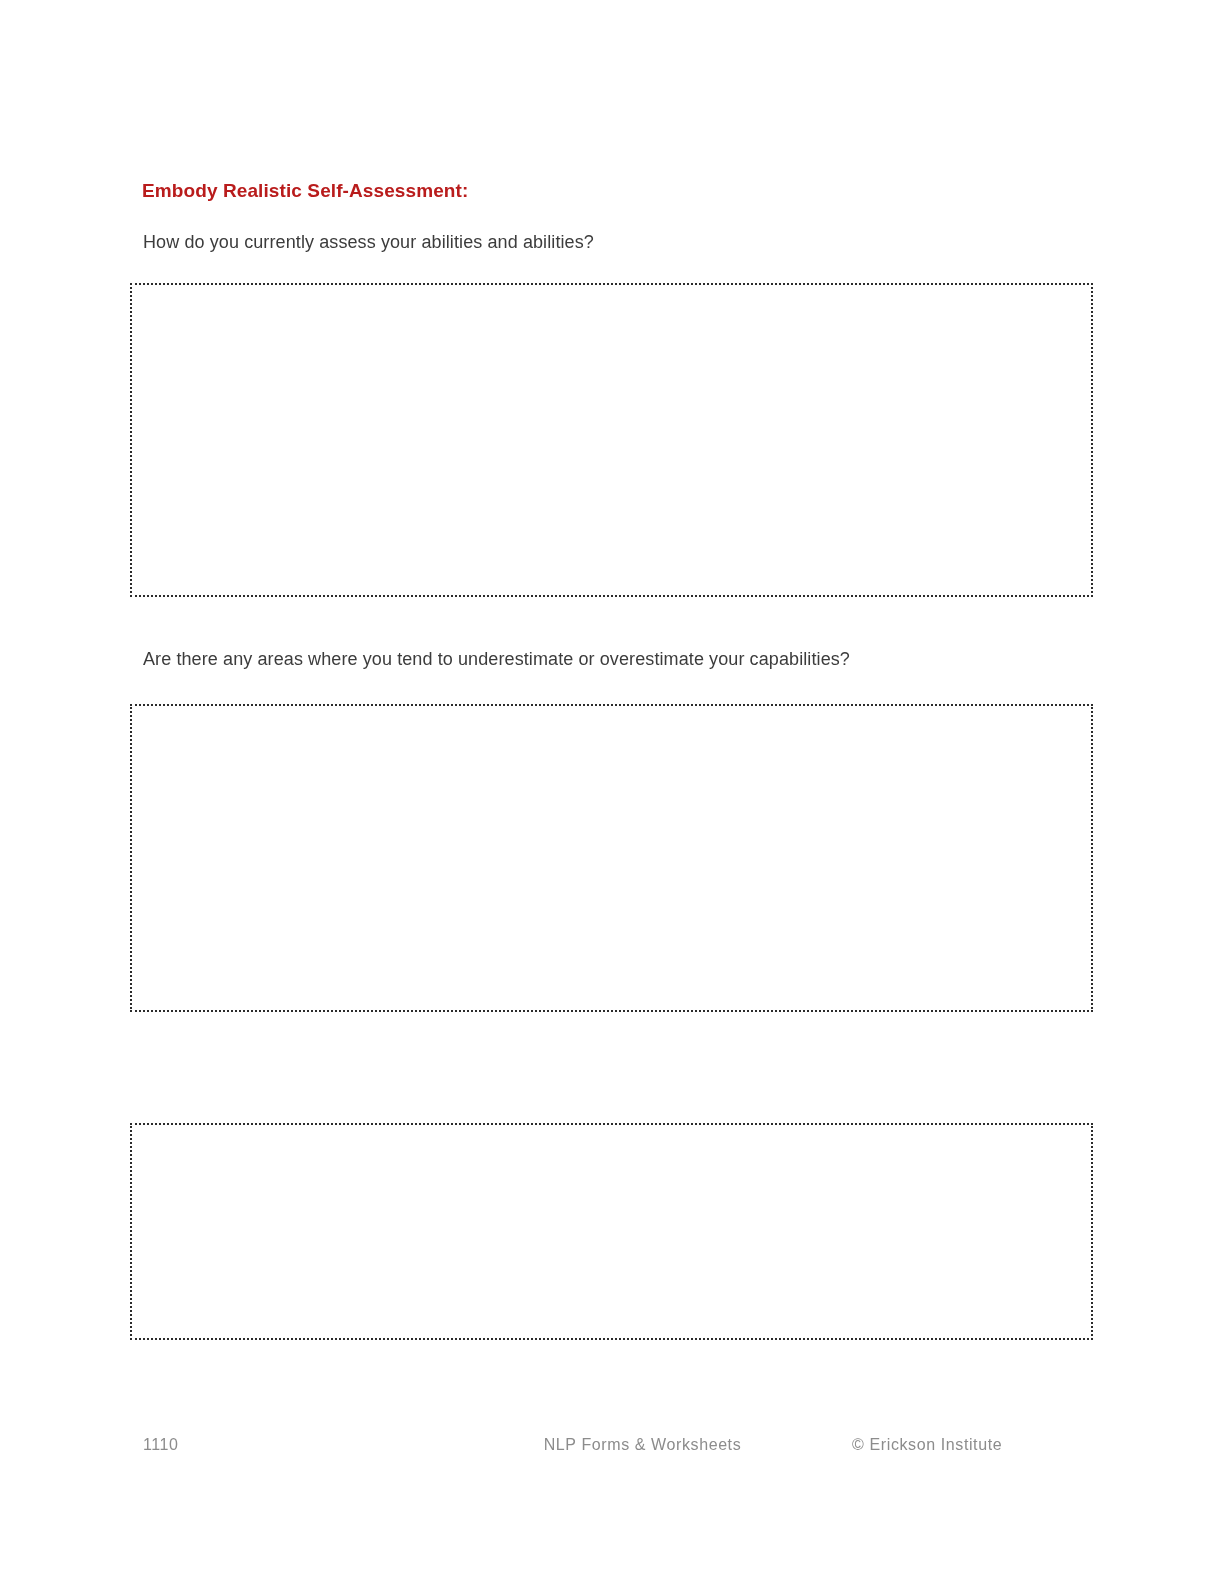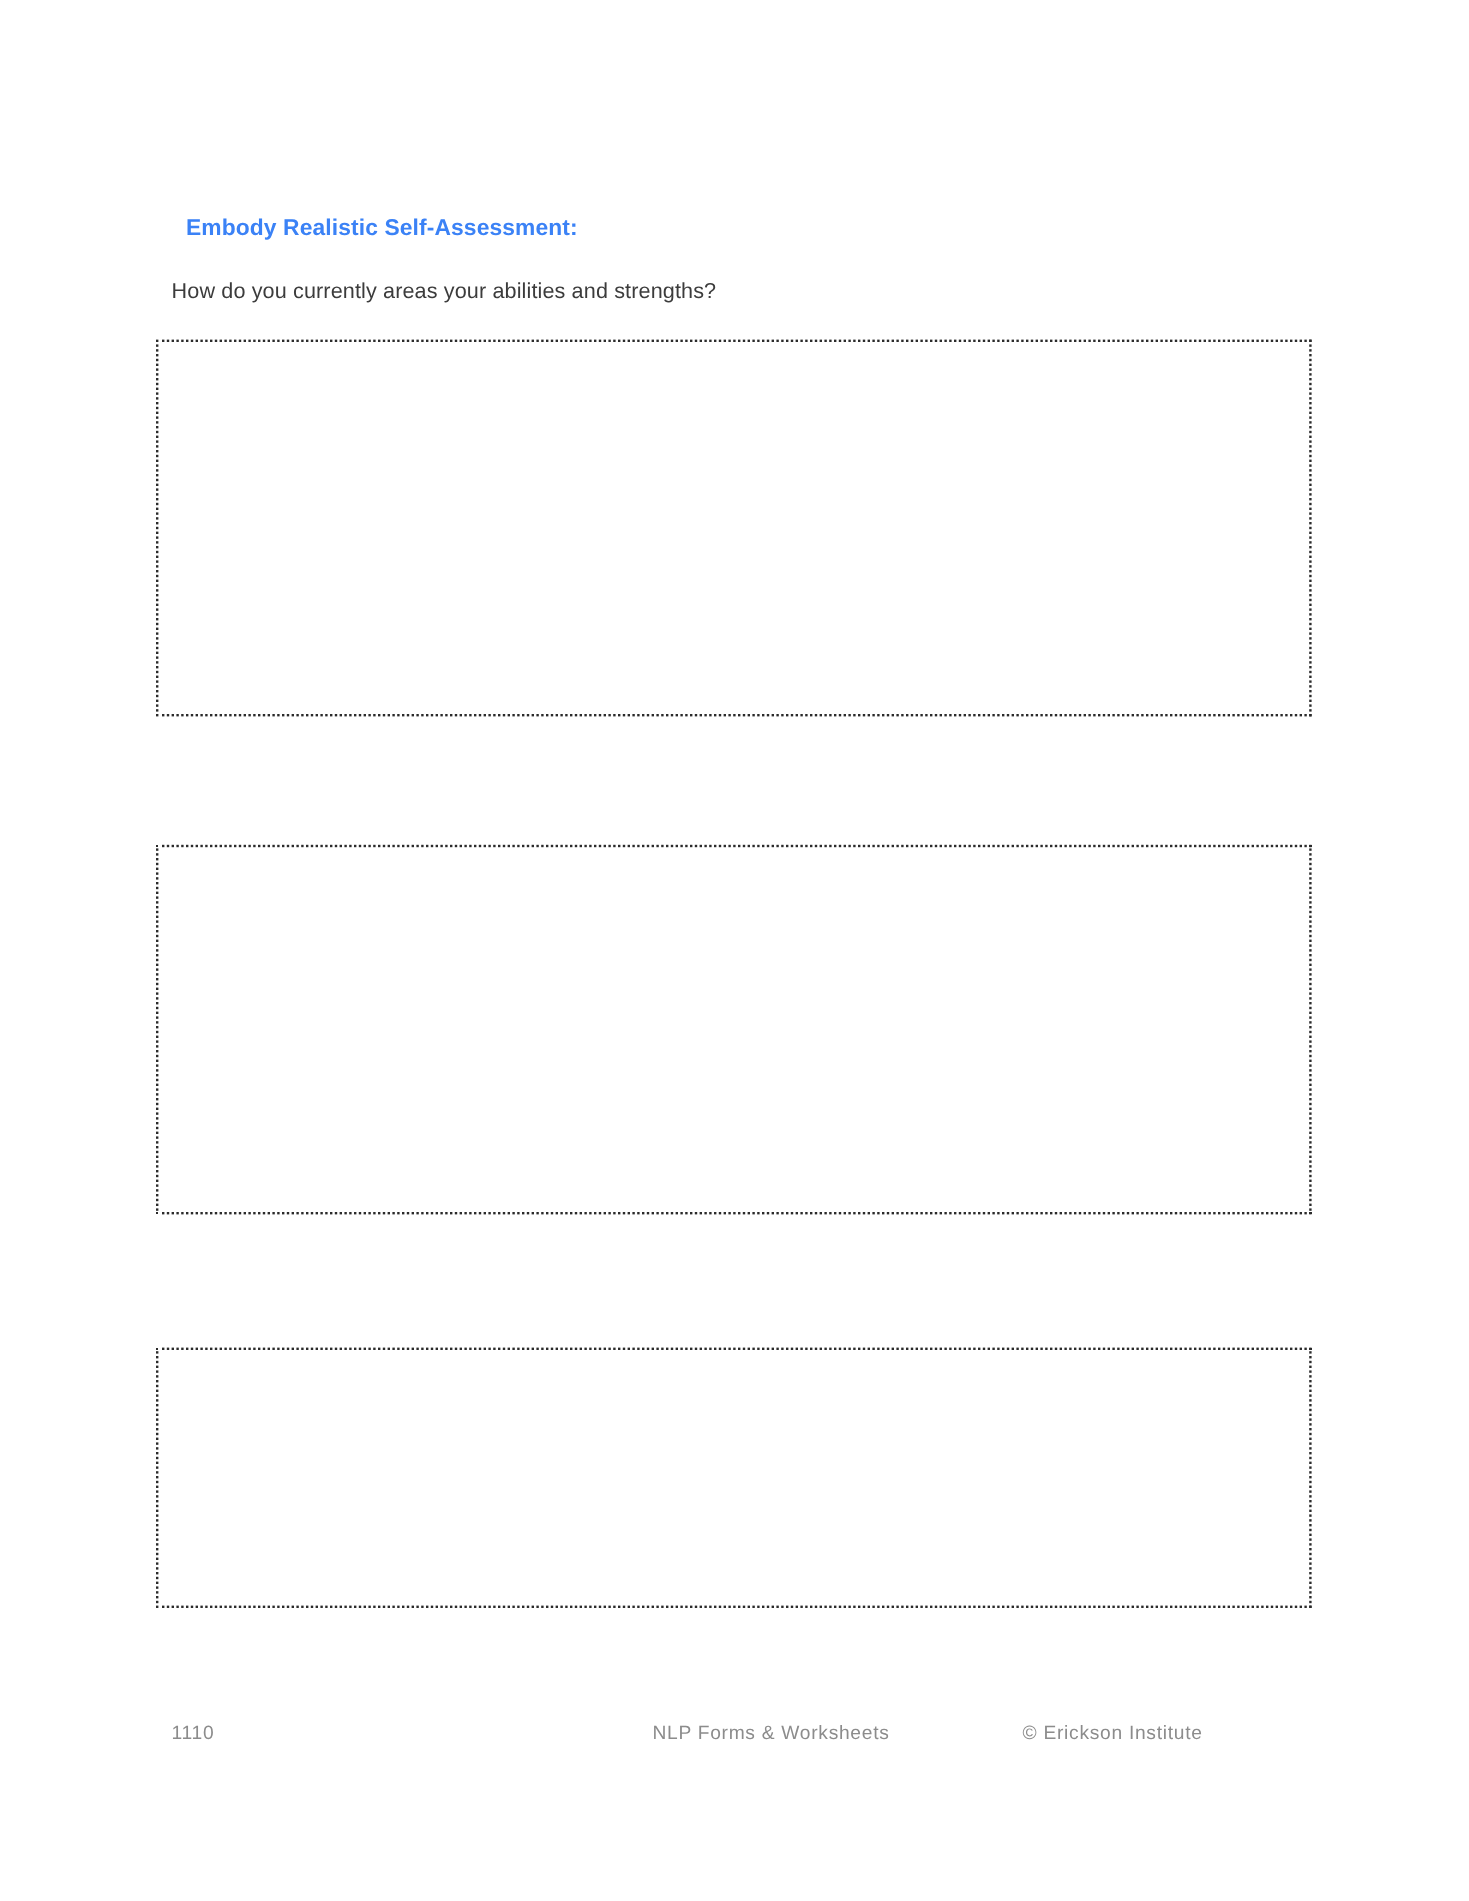--- a/index.html
+++ b/index.html
@@ -10,25 +10,25 @@
   .page {
     position: relative;
     width: 1224px;
     height: 1584px;
     background: #ffffff;
     font-family: "Liberation Sans", "DejaVu Sans", sans-serif;
     overflow: hidden;
   }
   .heading {
     position: absolute;
-    left: 155px;
+    left: 142px;
     top: 180px;
     font-size: 19px;
     font-weight: 700;
-    color: #3b82f6;
+    color: #b91c1c;
     letter-spacing: 0.1px;
   }
   .question {
     position: absolute;
     left: 143px;
     font-size: 18px;
     font-weight: 400;
     color: #3c3c3c;
     letter-spacing: 0.1px;
   }
@@ -66,24 +66,25 @@
   .footer .center-text { text-align: center; margin-left: 29px; }
   .footer .right-text { text-align: center; }
 </style>
 </head>
 <body>
 
 <div class="page">
 
   <div class="heading">Embody Realistic Self-Assessment:</div>
 
-  <div class="question q1">How do you currently areas your abilities and strengths?</div>
+  <div class="question q1">How do you currently assess your abilities and abilities?</div>
 
   <div class="answer-box box1"></div>
 
+  <div class="question q2">Are there any areas where you tend to underestimate or overestimate your capabilities?</div>
 
   <div class="answer-box box2"></div>
 
 
   <div class="answer-box box3"></div>
 
   <div class="footer">
     <div class="page-number">1110</div>
     <div class="center-text">NLP Forms &amp; Worksheets</div>
     <div class="right-text">© Erickson Institute</div>

